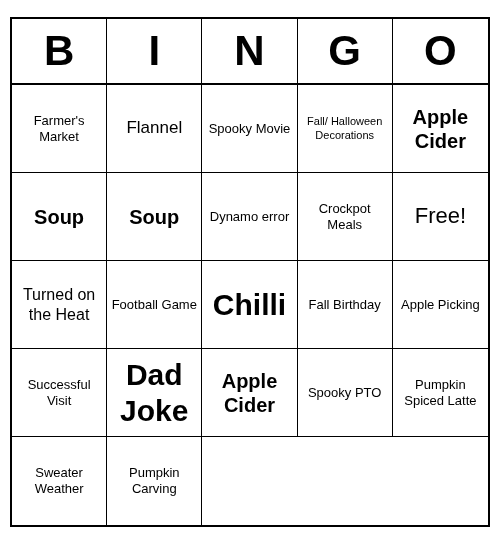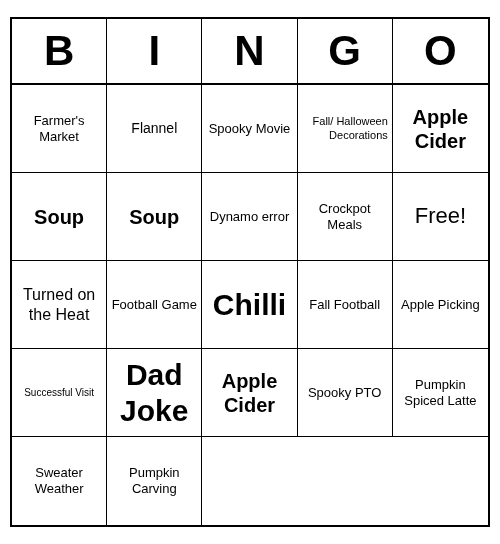--- a/index.html
+++ b/index.html
@@ -67,35 +67,35 @@
 <div class="bingo-card">
   <div class="bingo-header">
   <div class="bingo-letter">B</div>
       <div class="bingo-letter">I</div>
       <div class="bingo-letter">N</div>
       <div class="bingo-letter">G</div>
       <div class="bingo-letter">O</div>
     </div>
   <div class="bingo-grid">
   <div class="bingo-cell">Farmer's Market</div>
-      <div class="bingo-cell" style="font-size: 14px;">Flannel</div>
+      <div class="bingo-cell" style="font-size: 17px;">Flannel</div>
       <div class="bingo-cell">Spooky Movie</div>
-      <div class="bingo-cell" style="font-size: 11px; text-align: right;">Fall/ Halloween Decorations</div>
+      <div class="bingo-cell" style="font-size: 11px;">Fall/ Halloween Decorations</div>
       <div class="bingo-cell medium-text">Apple Cider</div>
       <div class="bingo-cell medium-text">Soup</div>
       <div class="bingo-cell medium-text">Soup</div>
       <div class="bingo-cell">Dynamo error</div>
       <div class="bingo-cell">Crockpot Meals</div>
       <div class="bingo-cell free">Free!</div>
       <div class="bingo-cell" style="font-size: 16px;">Turned on the Heat</div>
       <div class="bingo-cell">Football Game</div>
       <div class="bingo-cell xl-text">Chilli</div>
-      <div class="bingo-cell">Fall Football</div>
+      <div class="bingo-cell">Fall Birthday</div>
       <div class="bingo-cell">Apple Picking</div>
-      <div class="bingo-cell" style="font-size: 10px;">Successful Visit</div>
+      <div class="bingo-cell" style="font-size: 13px;">Successful Visit</div>
       <div class="bingo-cell xl-text">Dad Joke</div>
       <div class="bingo-cell medium-text">Apple Cider</div>
       <div class="bingo-cell">Spooky PTO</div>
       <div class="bingo-cell">Pumpkin Spiced Latte</div>
       <div class="bingo-cell">Sweater Weather</div>
       <div class="bingo-cell">Pumpkin Carving</div>
     </div>
 </div>
 
 </body></html>

